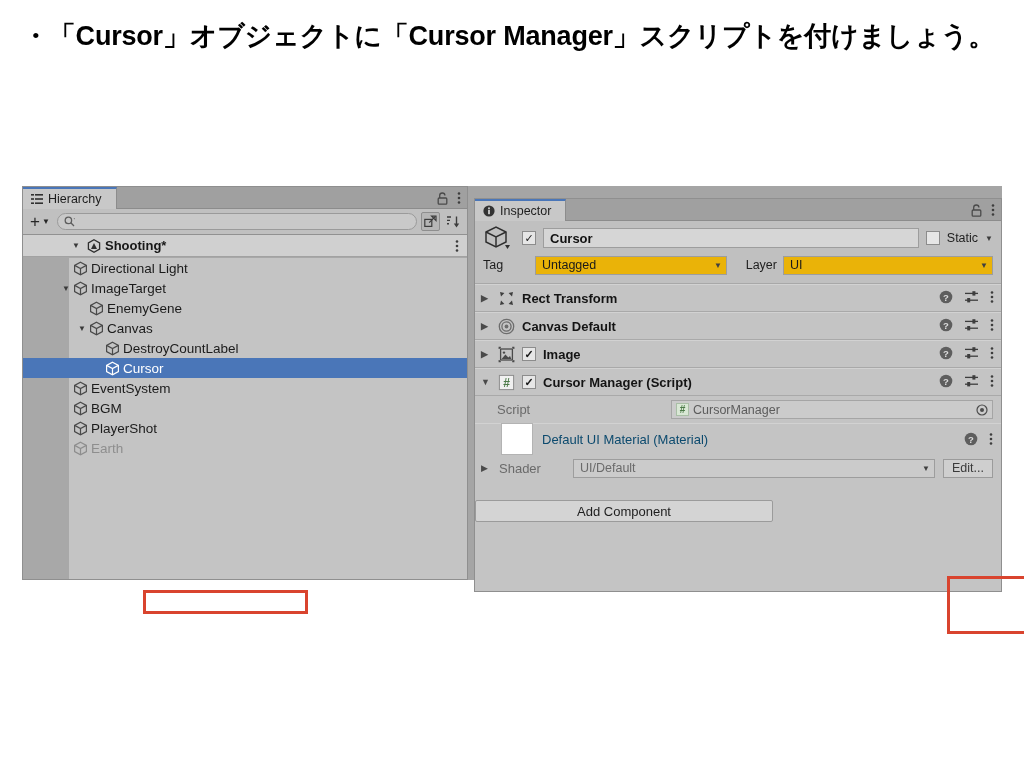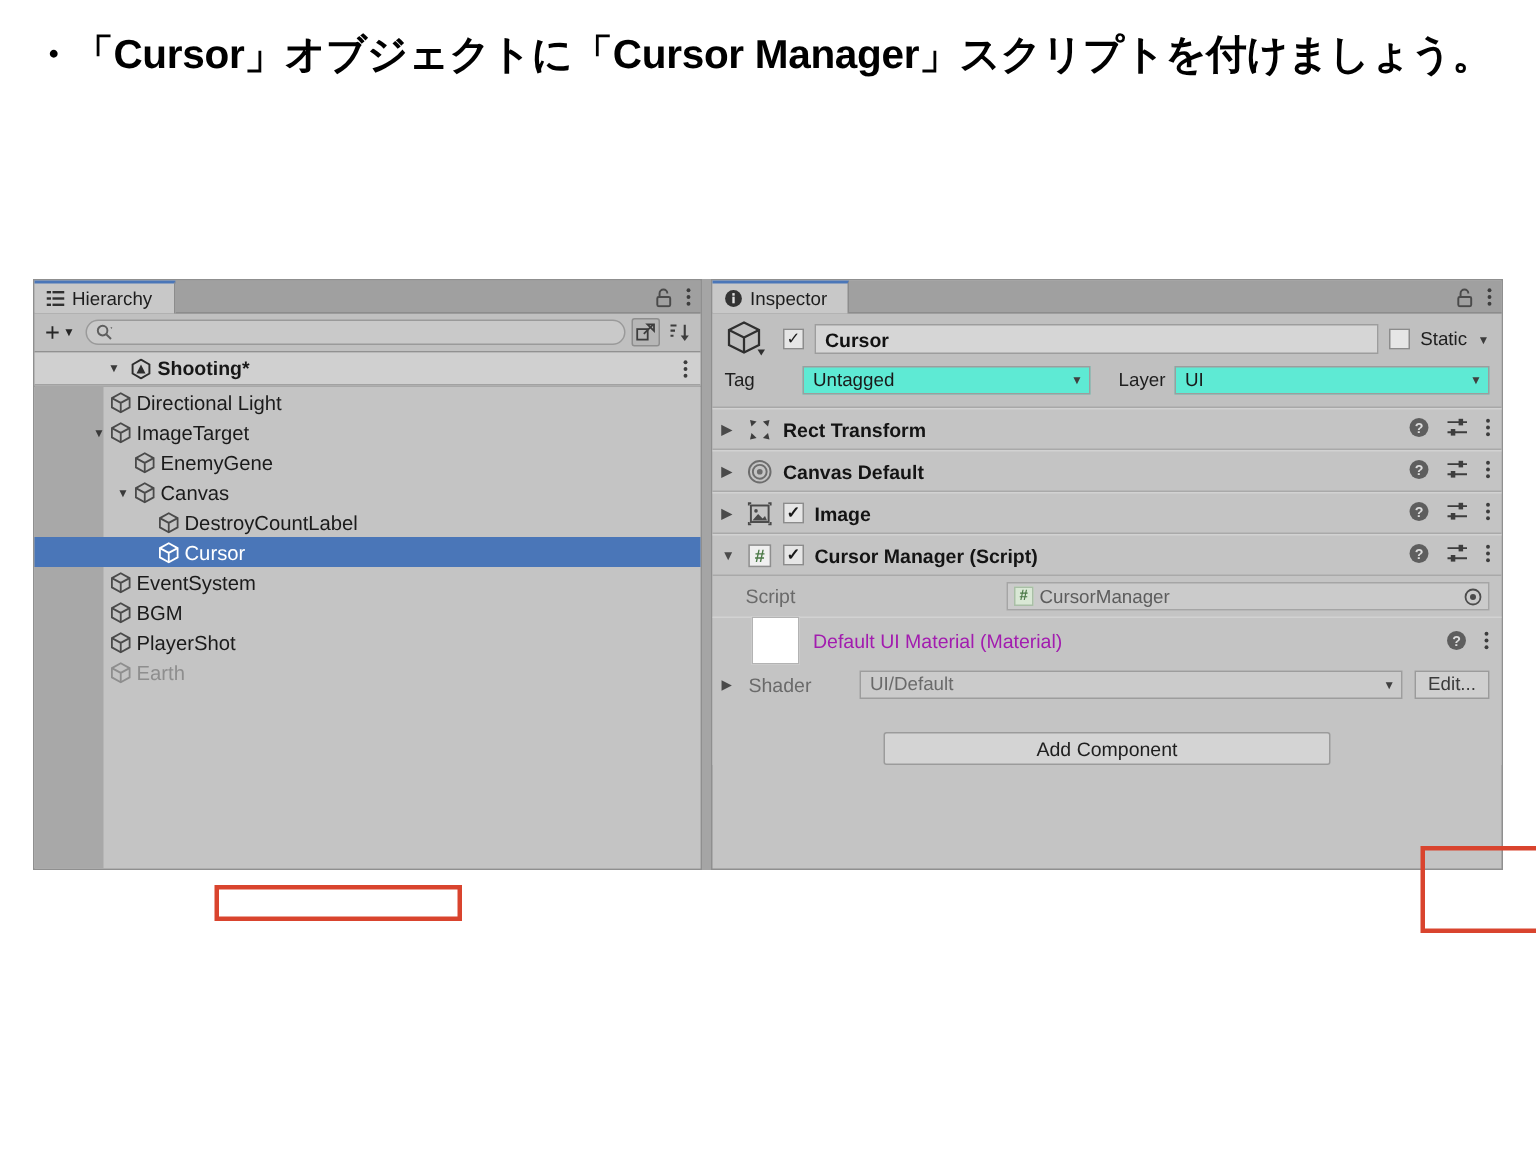--- a/index.html
+++ b/index.html
@@ -124,21 +124,21 @@
     padding-left: 0;
   }
   .tree-row.selected { background: #4a76b8; color: #ffffff; }
   .tree-row.dim { color: #8e8e8e; }
   .tw { display: inline-block; width: 14px; text-align: center;
         font-size: 8px; color: #3a3a3a; }
 
   
   #inspector-panel {
     position: absolute;
-    left: 452px; top: 0;
+    left: 452px; top: 12px;
     width: 528px; height: 394px;
     background: #c4c4c4;
     border: 1px solid #8f8f8f;
   }
   .insp-head {
     background: #c0c0c0;
     padding: 6px 8px 7px 8px;
     border-bottom: 1px solid #a8a8a8;
   }
   .insp-row1 { display: flex; align-items: center; gap: 7px; height: 22px; }
@@ -155,21 +155,21 @@
     background: #e6e6e6;
     border: 1px solid #8c8c8c;
     display: flex; align-items: center; justify-content: center;
     font-size: 11px; color: #1a1a1a; line-height: 1;
   }
   .ck.empty { background: #e6e6e6; }
   .lbl-static { font-size: 12.5px; color: #1e1e1e; }
   .fld-label { font-size: 12.5px; color: #1e1e1e; }
   .dropdown {
     height: 19px;
-    background: #5eead4;
+    background: #eab308;
     border: 1px solid #9d9d9d;
     display: flex; align-items: center;
     padding: 0 4px 0 6px;
     font-size: 12.5px; color: #1a1a1a;
   }
   .dd-arrow { margin-left: auto; font-size: 8px; color: #404040; }
 
   .comp-row {
     height: 28px;
     background: #c4c4c4;
@@ -214,30 +214,30 @@
   .picker { margin-left: auto; font-size: 12px; color: #4c4c4c; }
 
   .mat-block { background: #c4c4c4; border-top: 1px solid #d2d2d2; }
   .mat-head { display: flex; align-items: center; height: 30px; padding: 0 8px 0 6px; gap: 9px; }
   .mat-swatch {
     width: 32px; height: 32px;
     background: #ffffff;
     border: 1px solid #b3b3b3;
     margin-left: 20px;
   }
-  .mat-title { font-size: 13px; color: #a21caf; }
+  .mat-title { font-size: 13px; color: #0c4a6e; }
   .mat-shader-row { display: flex; align-items: center; height: 28px; padding: 0 8px 0 6px; gap: 8px; }
   .edit-btn {
     height: 19px; padding: 0 8px;
     background: #cfcfcf; border: 1px solid #9b9b9b;
     display: flex; align-items: center;
     font-size: 12.5px; color: #3a3a3a;
   }
   .addc-wrap {
-    display: flex; justify-content: center;
+    display: flex; justify-content: flex-start;
     padding-top: 18px;
     background: #c4c4c4;
   }
   .add-component-btn {
     width: 298px; height: 22px;
     background: #d4d4d4;
     border: 1px solid #9b9b9b;
     border-radius: 2px;
     display: flex; align-items: center; justify-content: center;
     font-size: 13px; color: #1e1e1e;

